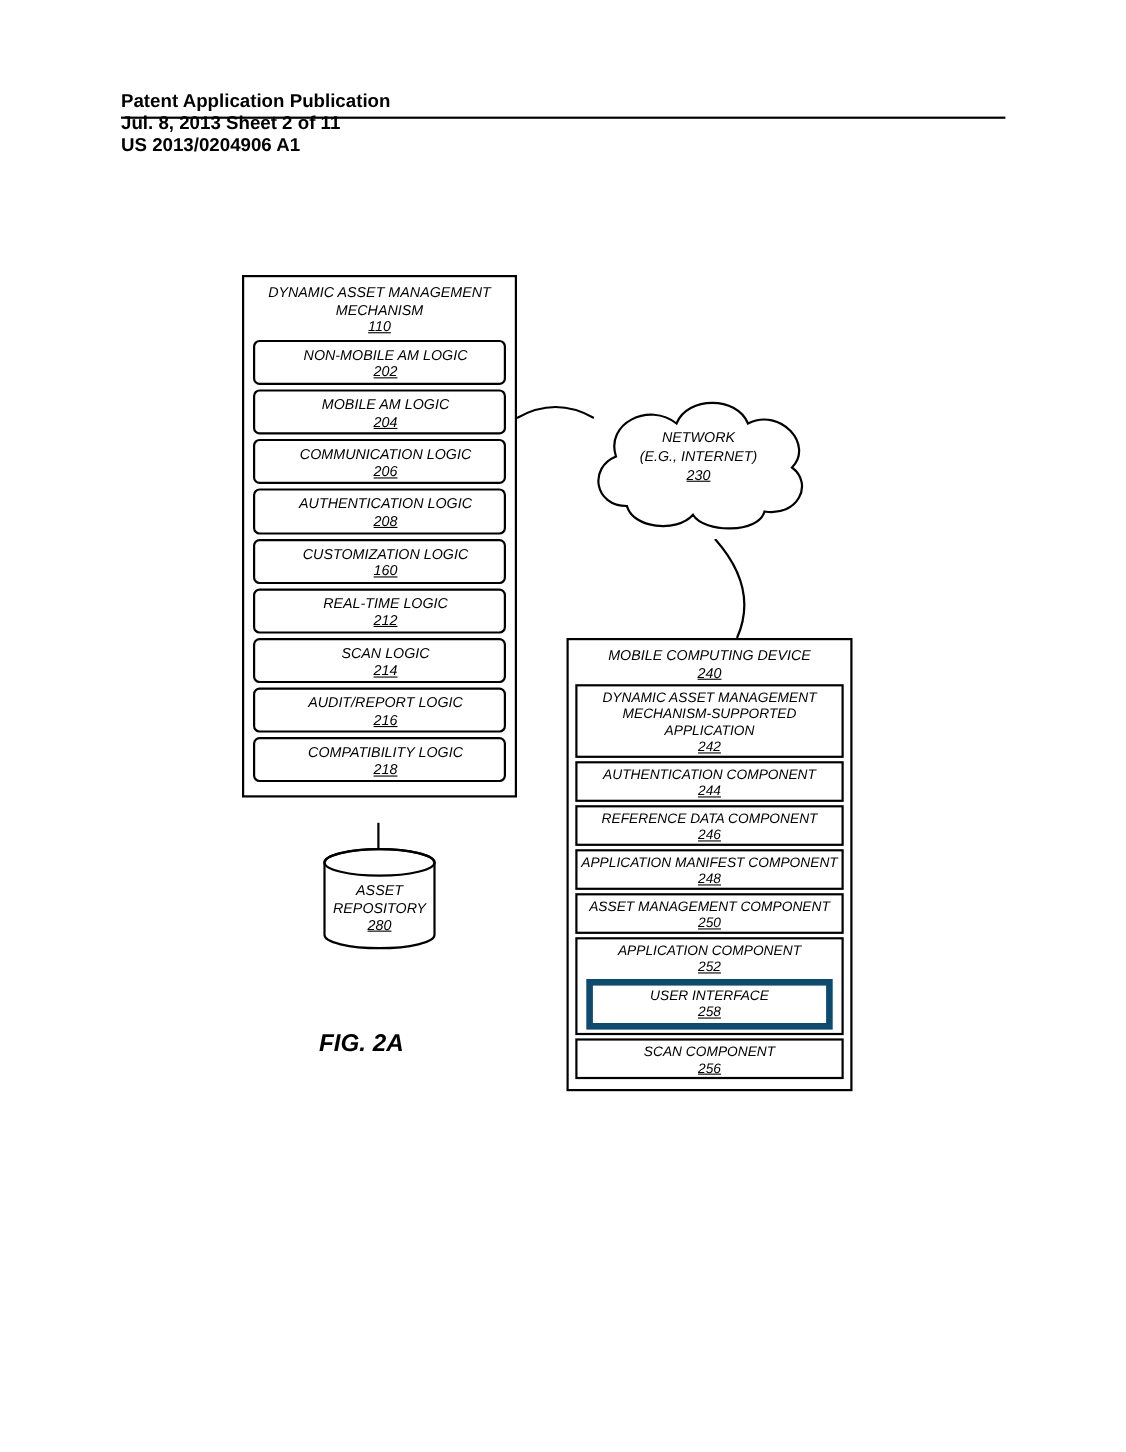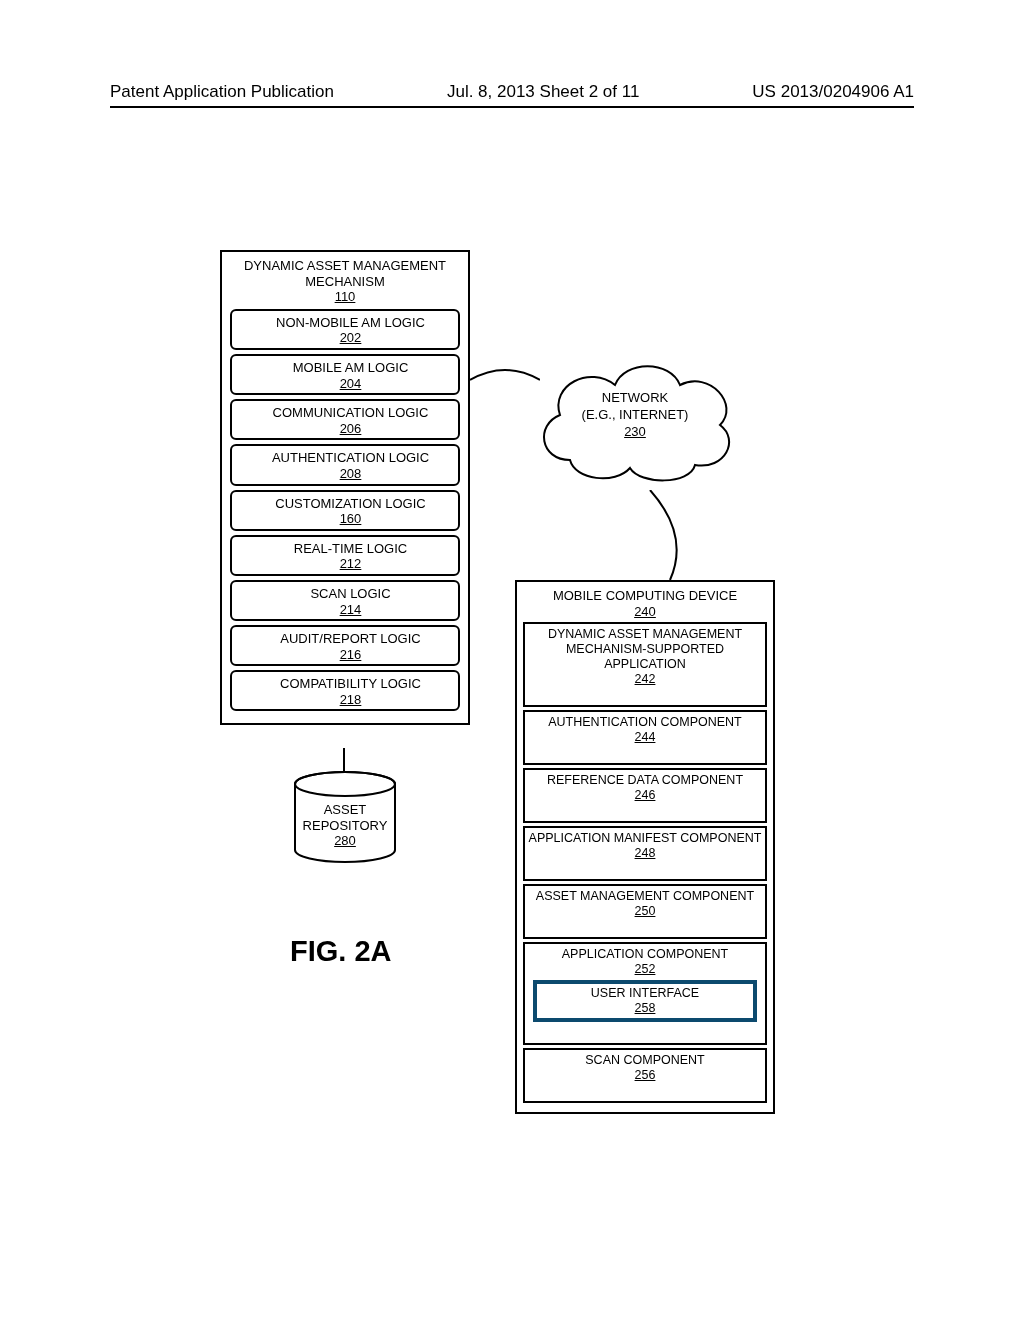--- a/index.html
+++ b/index.html
@@ -12,35 +12,37 @@
     position: relative;
   }
   .header {
     position: absolute;
     top: 82px;
     left: 110px;
     right: 110px;
     display: flex;
     justify-content: space-between;
     font-size: 17px;
-    font-weight: normal;
+    font-weight: bold;
+    flex-direction: column;
   }
   .header-rule {
     position: absolute;
     top: 106px;
     left: 110px;
     right: 110px;
     border-top: 2px solid #000;
   }
   .diagram {
     position: absolute;
     top: 250px;
     left: 220px;
     width: 580px;
     height: 840px;
+    font-style: italic;
   }
   .left-col {
     position: absolute;
     left: 0;
     top: 0;
     width: 250px;
   }
   .mech-box {
     border: 2px solid #000;
     width: 250px;
@@ -111,36 +113,36 @@
     width: 260px;
     border: 2px solid #000;
     padding: 4px 4px 6px 4px;
     text-align: center;
     font-size: 13px;
   }
   .right-title { margin: 2px 0 2px 0; line-height: 1.2; }
   .comp-box {
     border: 2px solid #000;
     margin: 3px 2px;
-    padding: 3px 2px 18px 2px;
+    padding: 3px 2px 0 2px;
     text-align: center;
     font-size: 12.5px;
     line-height: 1.2;
   }
   .comp-nested {
-    border: 4px solid #0c4a6e;
+    border: 6px solid #0c4a6e;
     margin: 3px 6px 3px 6px;
     padding: 2px 2px 2px 2px;
     font-size: 12.5px;
   }
   .fig-label {
     position: absolute;
     left: 70px;
     top: 685px;
-    font-size: 29px;
+    font-size: 22px;
     font-weight: bold;
   }
 </style>
 </head>
 <body>
 
 <div class="header">
   <span>Patent Application Publication</span>
   <span>Jul. 8, 2013  Sheet 2 of 11</span>
   <span>US 2013/0204906 A1</span>

